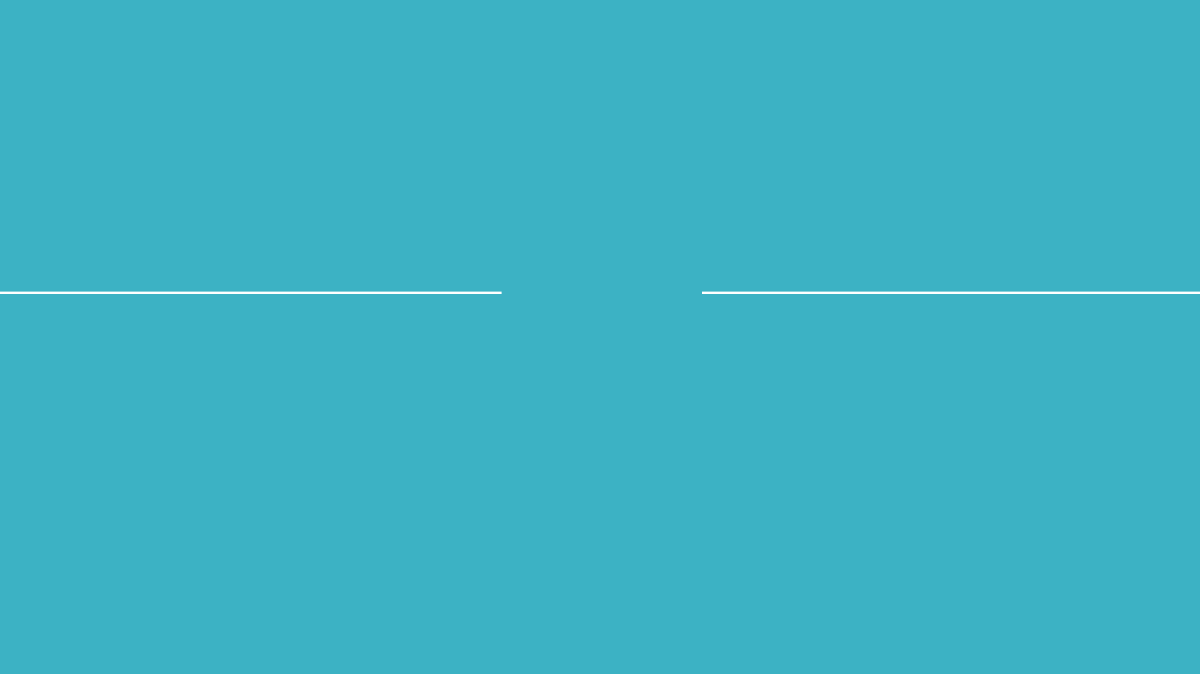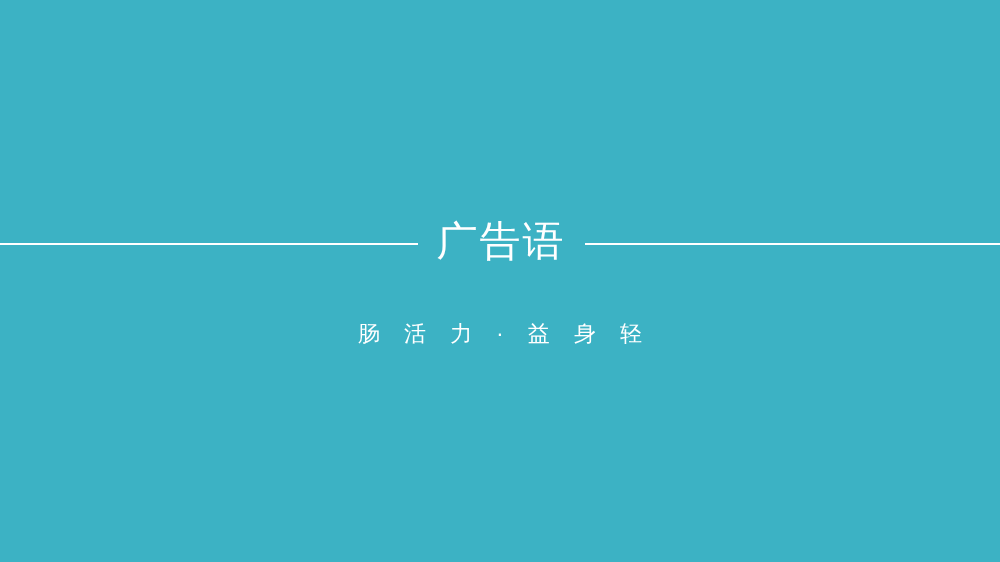--- a/index.html
+++ b/index.html
@@ -82,21 +82,15 @@
 </style>
 </head>
 <body>
 
 <div id="slide">
 
   <div class="rule rule-left"></div>
 
   <div class="rule rule-right"></div>
 
-  <div id="title-block">
-    <div id="slide-title">广告语</div>
-  </div>
 
-  <div id="subtitle-block">
-    <div id="slide-subtitle">肠 活 力 · 益 身 轻</div>
-  </div>
 
 </div>
 
 </body></html>

